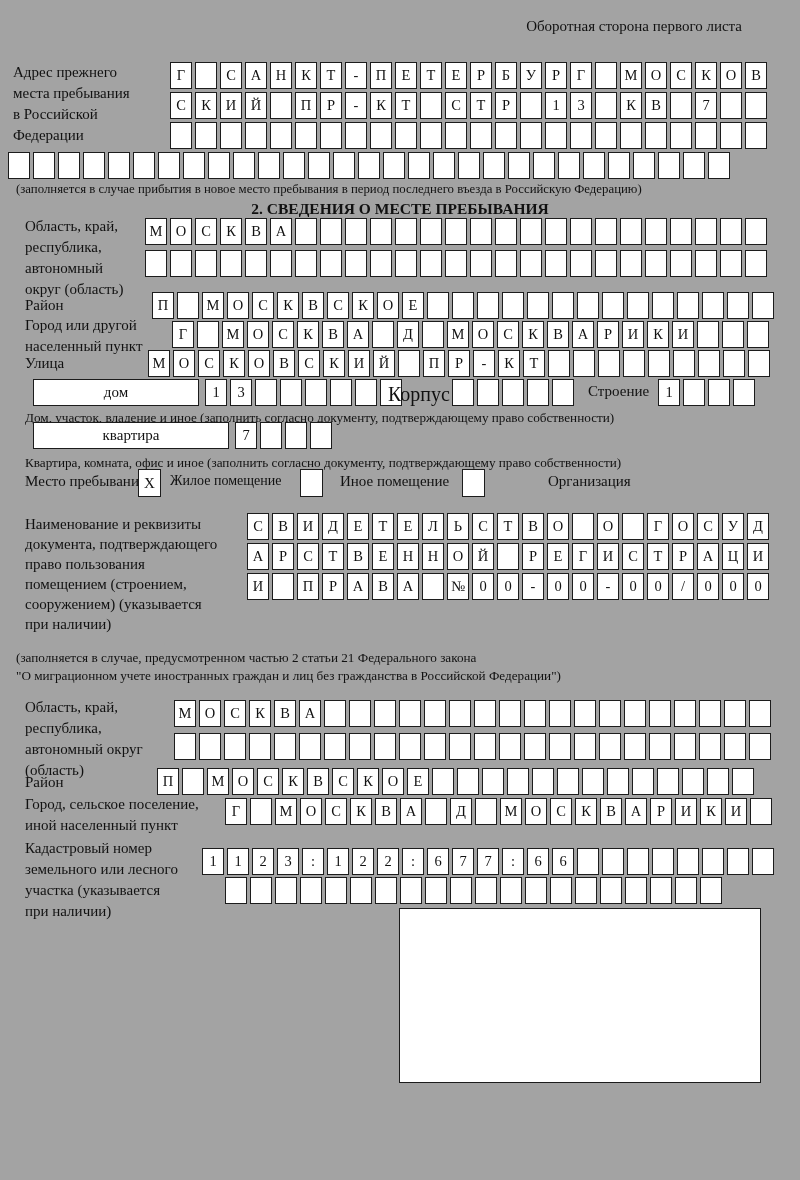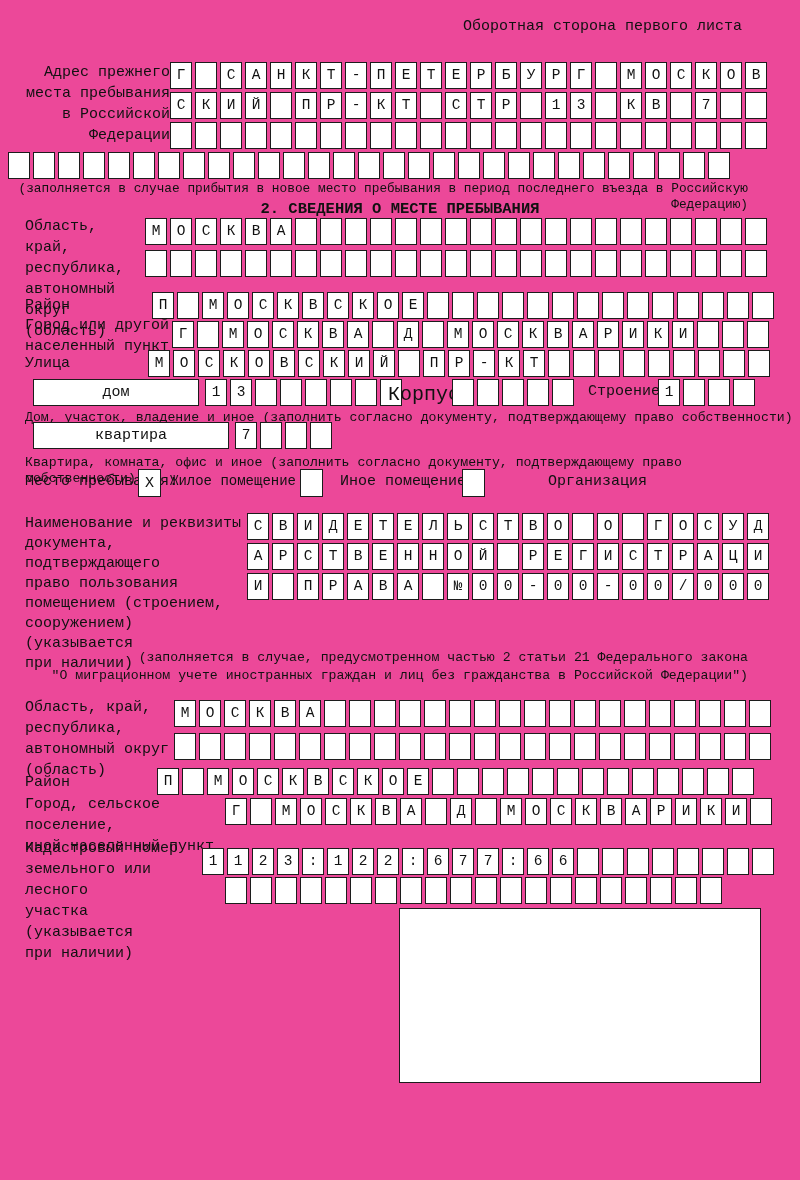--- a/index.html
+++ b/index.html
@@ -1,23 +1,23 @@
 <!DOCTYPE html>
 <html><head>
 <meta charset="utf-8">
 <style>
   html,body{margin:0;padding:0;background:#fff;}
   #page{
-    position:relative;width:800px;height:1180px;background:#ec4899;
-    font-family:Liberation Mono, monospace;color:#111;overflow:hidden;
+    position:relative;width:800px;height:1180px;background:#a3a3a3;
+    font-family:Liberation Serif, serif;color:#111;overflow:hidden;
   }
   .abs{position:absolute;}
   .lbl{position:absolute;font-size:15px;line-height:21px;white-space:pre-line;}
   .note{position:absolute;font-size:12.8px;line-height:16px;}
-  .center{text-align:right;left:8px;width:740px;}
+  .center{text-align:left;left:16px;width:740px;}
   .hdr{position:absolute;font-size:15.5px;font-weight:bold;text-align:center;left:0;width:800px;}
   .cells{position:absolute;display:flex;gap:3px;}
   .cell{
     flex:none;width:20px;height:25px;border:1.6px solid #1c1c1c;background:#fff;
     display:flex;align-items:center;justify-content:center;
     font-size:14.5px;line-height:1;
   }
   .fieldbox{
     position:absolute;border:1.6px solid #1c1c1c;height:25px;background:#fff;
     display:flex;align-items:center;justify-content:center;font-size:15px;
@@ -31,21 +31,21 @@
   }
   .cap{position:absolute;font-size:13.4px;line-height:21px;text-align:center;white-space:pre-line;}
 </style>
 </head>
 <body>
 
 <div id="page">
 
   <div class="abs" style="top:18px;right:58px;font-size:15px;">Оборотная сторона первого листа</div>
 
-  <div class="lbl" style="left:25px;top:62px;width:145px;text-align:right;">Адрес прежнего
+  <div class="lbl" style="left:13px;top:62px;width:145px;">Адрес прежнего
 места пребывания
 в Российской
 Федерации</div>
   <div class="cells" style="left:170px;top:62px;">
       <div class="cell">Г</div>
       <div class="cell"></div>
       <div class="cell">С</div>
       <div class="cell">А</div>
       <div class="cell">Н</div>
       <div class="cell">К</div>

